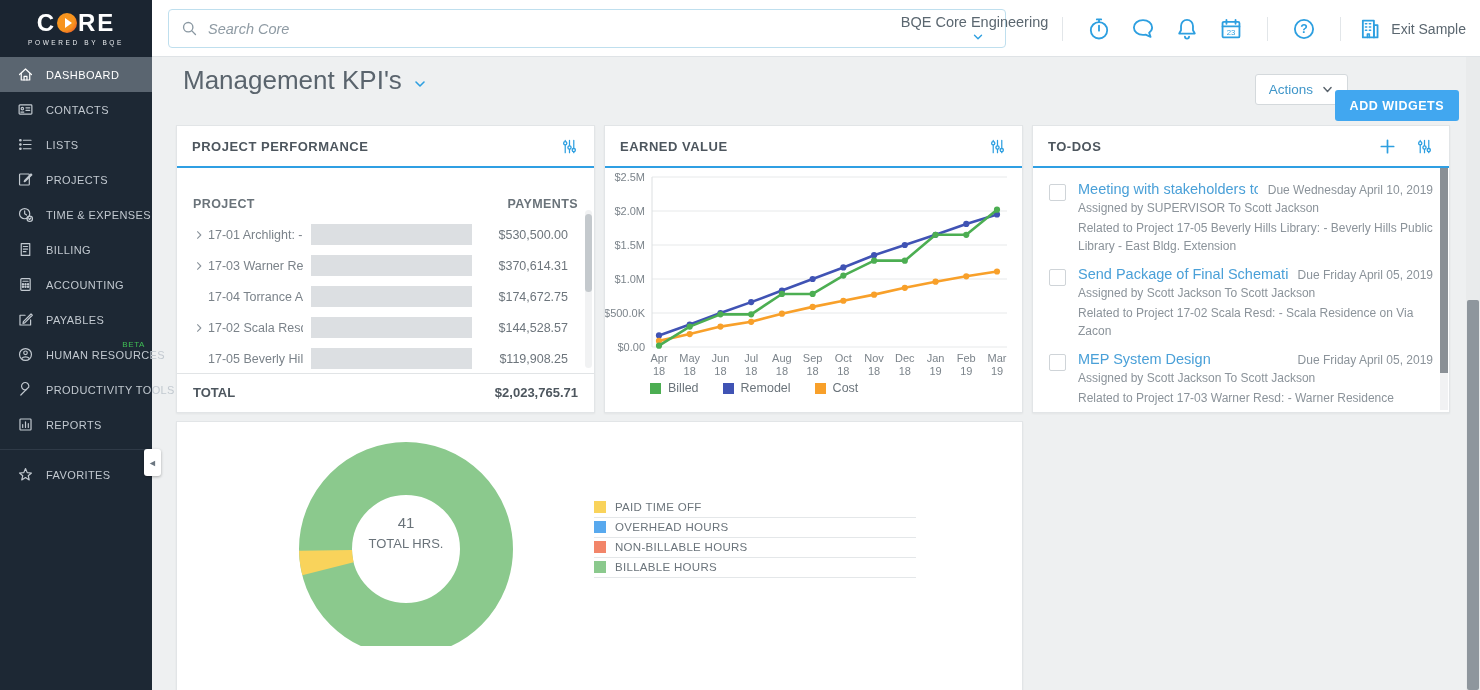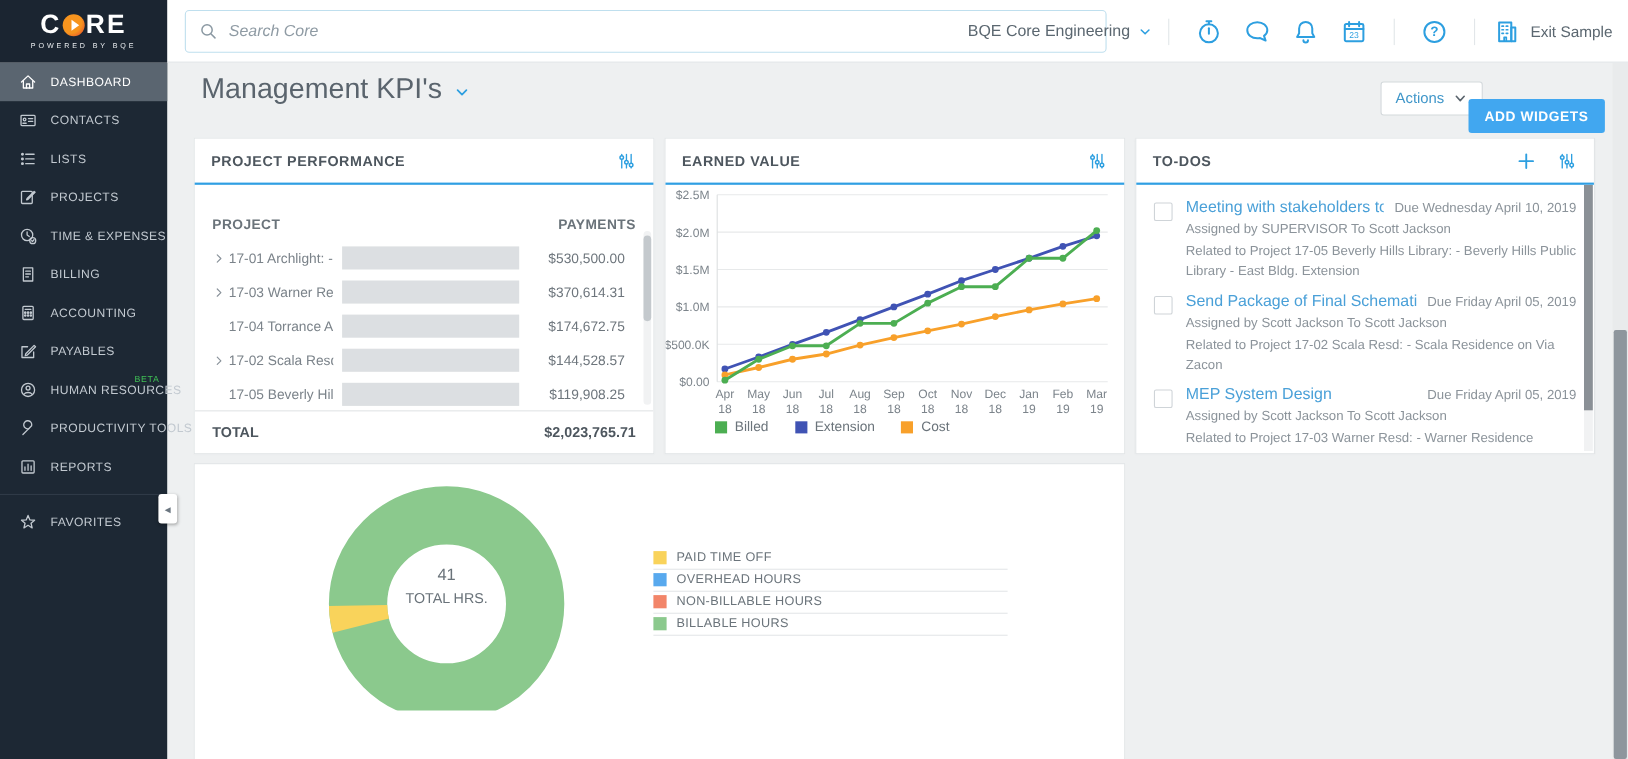--- a/index.html
+++ b/index.html
@@ -10,21 +10,21 @@
   .logo-block { position:absolute; left:0; top:0; width:152px; height:57px; background:#1b2531; display:flex; flex-direction:column; align-items:center; justify-content:center; }
   .logo-word { color:#fff; font-size:24px; font-weight:bold; letter-spacing:2px; display:flex; align-items:center; line-height:1; }
   .logo-o { width:20px; height:20px; border-radius:50%; background:radial-gradient(circle at 35% 35%, #f7941e 55%, #e23b2e); display:inline-flex; align-items:center; justify-content:center; margin:0 1px; }
   .logo-o::after { content:""; width:0; height:0; border-left:7px solid #fff; border-top:5px solid transparent; border-bottom:5px solid transparent; margin-left:2px; }
   .logo-tagline { color:#e8ebee; font-size:6.5px; letter-spacing:2.6px; margin-top:4px; }
   .search-wrap { position:absolute; left:168px; top:9px; width:838px; height:39px; border:1px solid #bfdfee; border-radius:4px; display:flex; align-items:center; padding:0 12px; background:#fff; }
   .search-wrap svg { width:17px; height:17px; color:#8a98a2; flex:none; }
   .search-wrap input { border:none; outline:none; flex:1; margin-left:10px; font-size:14.5px; font-style:italic; color:#55606a; font-family:"Liberation Sans", sans-serif; background:transparent; }
   .search-wrap input::placeholder { color:#8f9ba4; }
   .top-right { position:absolute; right:14px; top:0; height:57px; display:flex; align-items:center; }
-  .company { display:flex; align-items:center; color:#5b6770; font-size:14.5px; cursor:pointer; }
+  .company { display:flex; align-items:center; color:#5b6770; font-size:14.5px; cursor:pointer;flex-direction:column; }
   .company svg { width:14px; height:14px; color:#2d9fe0; margin-left:7px; }
   .tb-sep { width:1px; height:24px; background:#e2e6e9; margin:0 14px; }
   .tb-icon { width:26px; height:26px; color:#2d9fe0; margin:0 9px; cursor:pointer; display:inline-flex; }
   .tb-icon svg { width:100%; height:100%; }
   .exit-wrap { display:flex; align-items:center; cursor:pointer; }
   .exit-wrap .tb-icon { margin:0 8px 0 2px; }
   .exit-label { color:#5b6770; font-size:14px; }
 
   
   .sidebar { position:absolute; left:0; top:57px; width:152px; height:633px; background:#1d2834; z-index:15; }
@@ -483,21 +483,21 @@
           <circle cx="361.27272727272725" cy="66.80000000000001" r="3.1" fill="#4cae52"></circle>
           <circle cx="392" cy="41.639999999999986" r="3.1" fill="#4cae52"></circle>
         </svg>
       <div class="ev-legend" id="ev-legend">
           <span class="ev-leg-item">
             <span class="ev-leg-swatch" style="background:#4cae52"></span>
             <span>Billed</span>
           </span>
           <span class="ev-leg-item">
             <span class="ev-leg-swatch" style="background:#4053b4"></span>
-            <span>Extension</span>
+            <span>Remodel</span>
           </span>
           <span class="ev-leg-item">
             <span class="ev-leg-swatch" style="background:#f8a02a"></span>
             <span>Cost</span>
           </span>
         </div>
     </div>
   </div>
 
   <div class="panel" id="panel-todos">

